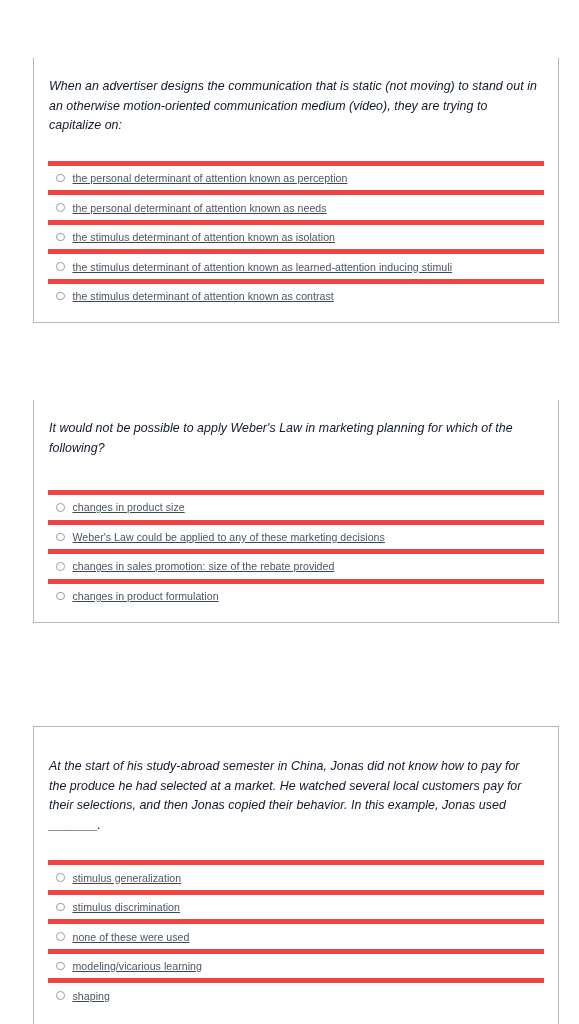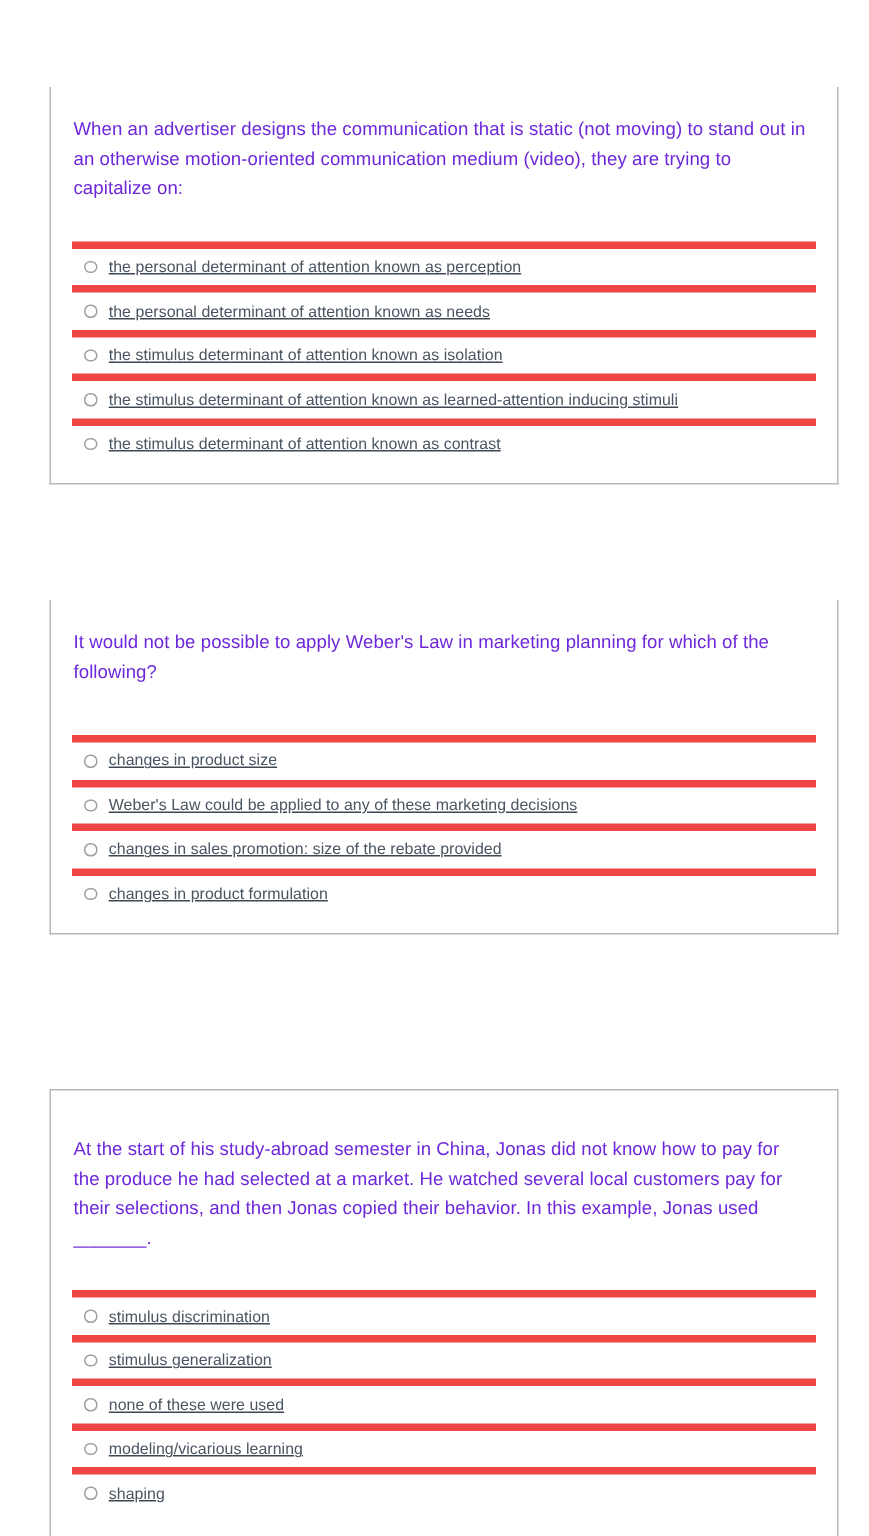--- a/index.html
+++ b/index.html
@@ -40,25 +40,26 @@
     border-top: 0;
   }
 
   .qcard-inner {
     padding: 0 14px;
   }
 
   .qstem {
     font-size: 12.4px;
     line-height: 19.6px;
-    color: #6d28d9;
+    color: #0f172a;
     padding-top: 19px;
     padding-left: 1px;
     padding-right: 6px;
     letter-spacing: 0.05px;
+    font-style: italic;
   }
 
   .options {
     margin-top: 25px;
   }
 
   .option-row {
     display: flex;
     align-items: center;
     height: 29.5px;
@@ -153,25 +154,25 @@
       <div class="options-tail"></div>
     </div>
   </div>
 
   <div class="qcard" style="top:726px;">
     <div class="qcard-inner">
       <div class="qstem" style="padding-top:30px;">At the start of his study-abroad semester in China, Jonas did not know how to pay for the produce he had selected at a market.  He watched several local customers pay for their selections, and then Jonas copied their behavior.  In this example, Jonas used _______.</div>
       <div class="options" style="margin-top:25px;">
         <div class="option-row">
           <span class="radio"></span>
-          <span class="option-label">stimulus discrimination</span>
+          <span class="option-label">stimulus generalization</span>
         </div>
         <div class="option-row">
           <span class="radio"></span>
-          <span class="option-label">stimulus generalization</span>
+          <span class="option-label">stimulus discrimination</span>
         </div>
         <div class="option-row">
           <span class="radio"></span>
           <span class="option-label">none of these were used</span>
         </div>
         <div class="option-row">
           <span class="radio"></span>
           <span class="option-label">modeling/vicarious learning</span>
         </div>
         <div class="option-row">

